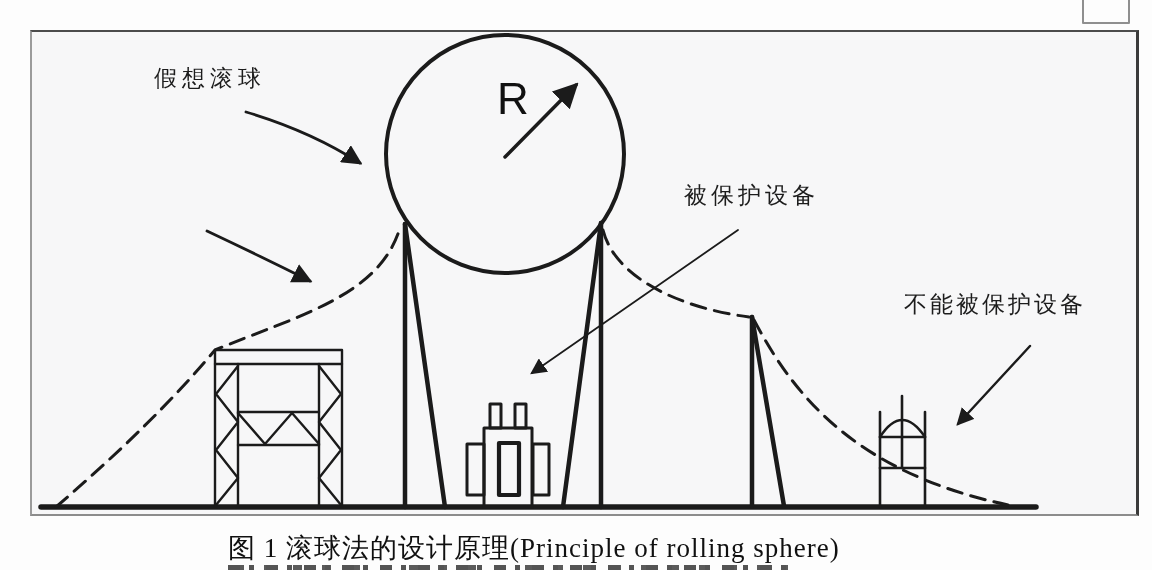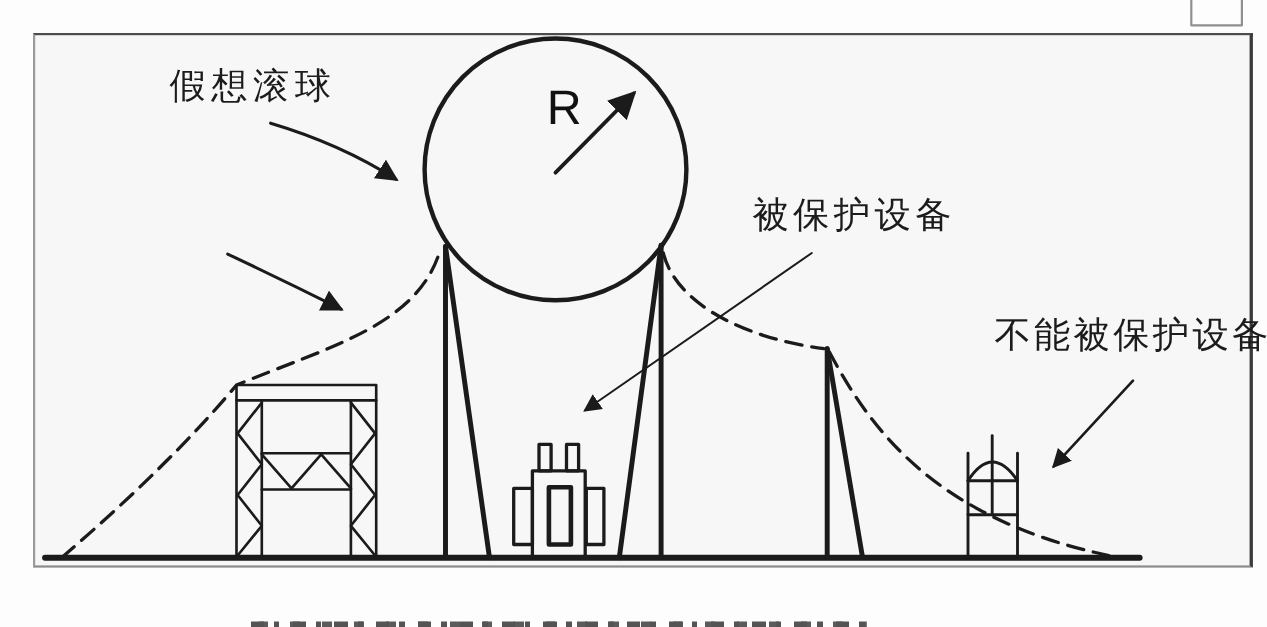--- a/index.html
+++ b/index.html
@@ -11,21 +11,21 @@
   .frame{
     position:absolute;left:30px;top:30px;width:1104px;height:482px;
     background:#f7f7f8;
     border-top:2px solid #4c4c4c;
     border-right:3px solid #3a3a3a;
     border-left:2px solid #9b9b9b;
     border-bottom:2px solid #8c8c8c;
   }
   svg.diagram{position:absolute;left:0;top:0;}
   .cjk-label{
-    position:absolute;color:#1c1c1c;font-size:33px;line-height:36px;
+    position:absolute;color:#1c1c1c;font-size:23px;line-height:36px;
     letter-spacing:5px;white-space:nowrap;
     font-family:"Liberation Serif", serif;
   }
   .r-label{
     position:absolute;left:497px;top:74px;color:#111;font-size:44px;
     font-family:"Liberation Sans", sans-serif;font-weight:500;
   }
   .caption{
     position:absolute;left:228px;top:530px;width:604px;text-align:center;
     color:#101010;font-size:27px;letter-spacing:1px;white-space:nowrap;
@@ -123,16 +123,17 @@
 
   <div class="cjk-label" style="left:154px;top:61px;">假想滚球</div>
 
 
   <div class="cjk-label" style="left:684px;top:178px;letter-spacing:4px;">被保护设备</div>
 
   <div class="cjk-label" style="left:904px;top:287px;letter-spacing:3px;">不能被保护设备</div>
 
   <div class="r-label">R</div>
 
+  <div class="caption">图 1 滚球法的设计原理(Principle of rolling sphere)</div>
 
   <div class="clipped-row"></div>
 
 </div>
 
 </body></html>

